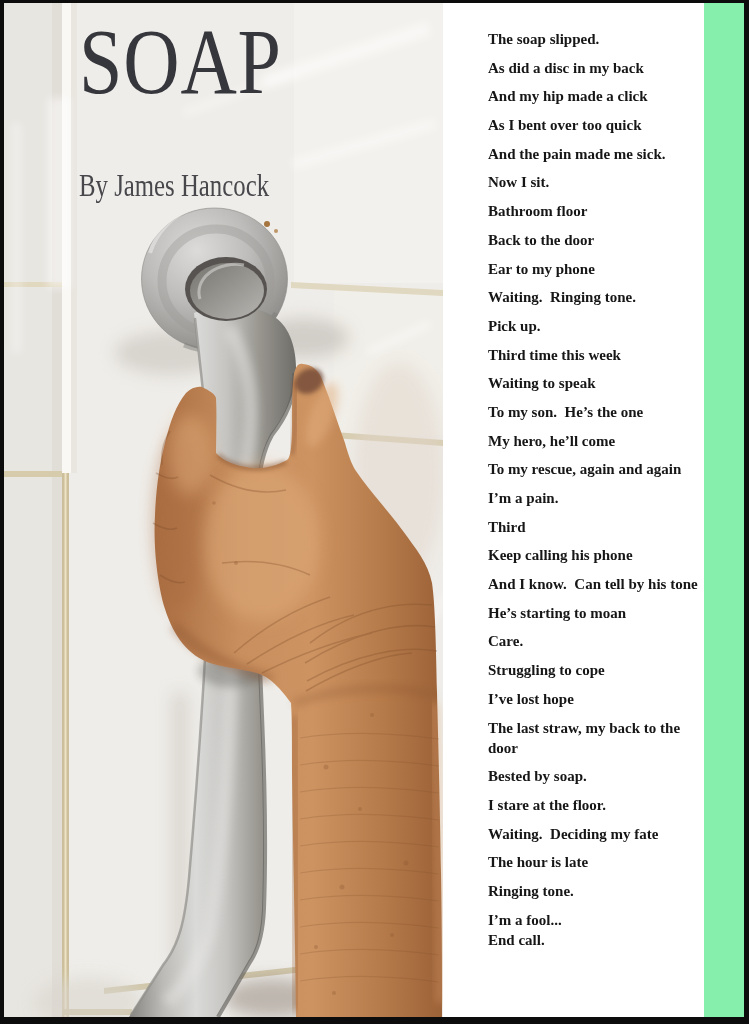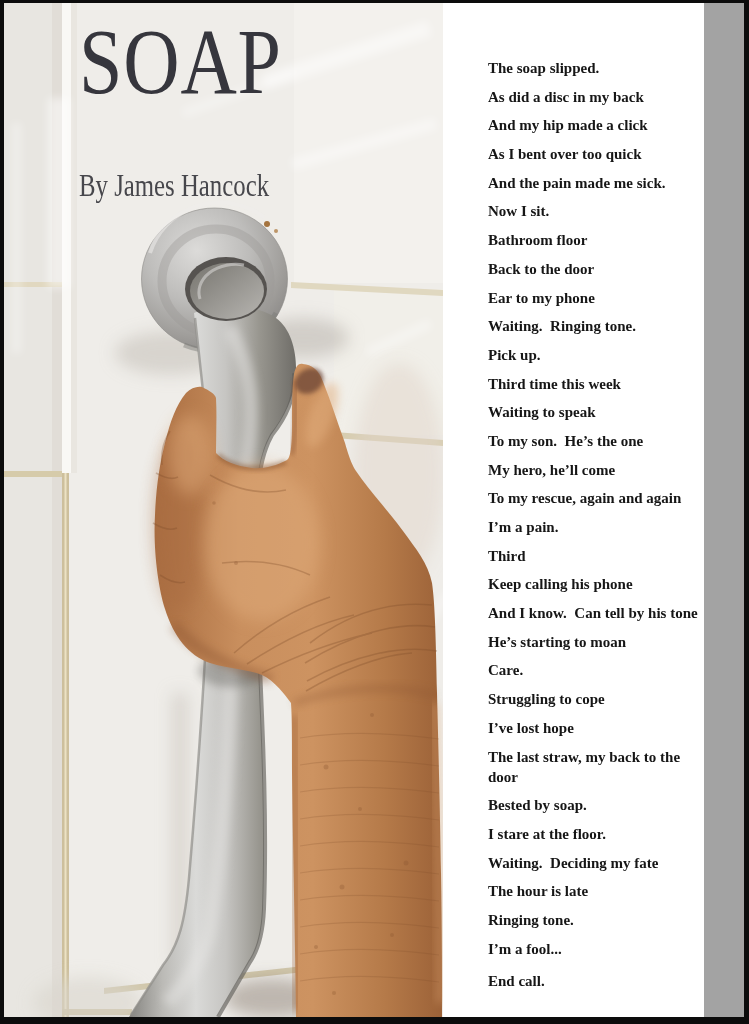--- a/index.html
+++ b/index.html
@@ -1,20 +1,20 @@
 <!DOCTYPE html>
 <html><head>
 <meta charset="utf-8">
 <style>
   html,body{margin:0;padding:0;background:#e8e8e8;}
   .page{
     position:relative;
     width:749px;height:1024px;
     box-sizing:border-box;
-    background:#a3a3a3;
+    background:#86efac;
     border-style:solid;border-color:#0c0c0c;
     border-width:3px 5px 7px 4px;
     font-family:"Liberation Serif","DejaVu Serif",serif;
     overflow:hidden;
     text-decoration:underline;
   }
   .photo{position:absolute;left:0;top:0;width:439px;height:1014px;}
   .photo svg{display:block;width:100%;height:100%;}
   .title{
     position:absolute;left:75px;top:11px;margin:0;
@@ -25,29 +25,29 @@
   }
   .byline{
     position:absolute;left:75px;top:167px;
     font-size:31px;color:#47474c;line-height:1.05;
     transform:scaleX(.80);transform-origin:left top;
     white-space:nowrap;
   }
   .poem{
     position:absolute;left:439px;top:0;width:261px;height:1014px;
     box-sizing:border-box;
-    padding:55px 6px 0 45px;
+    padding:26px 6px 0 45px;
     background:#ffffff;
   }
   .poem-line{
     font-size:15px;font-weight:bold;color:#161616;
     line-height:20px;margin:0 0 8.7px 0;
     white-space:pre-wrap;
   }
-  .poem-line:nth-last-child(2){margin-top:4px;margin-bottom:12px;}
+  .poem-line:nth-last-child(2){margin-top:4px;margin-bottom:0;}
   .poem-line:last-child{margin-bottom:16px;}
 </style>
 </head>
 <body>
 
 <div class="page">
 
   <div class="photo">
     <svg viewBox="0 0 439 1014" preserveAspectRatio="none">
       <defs>

